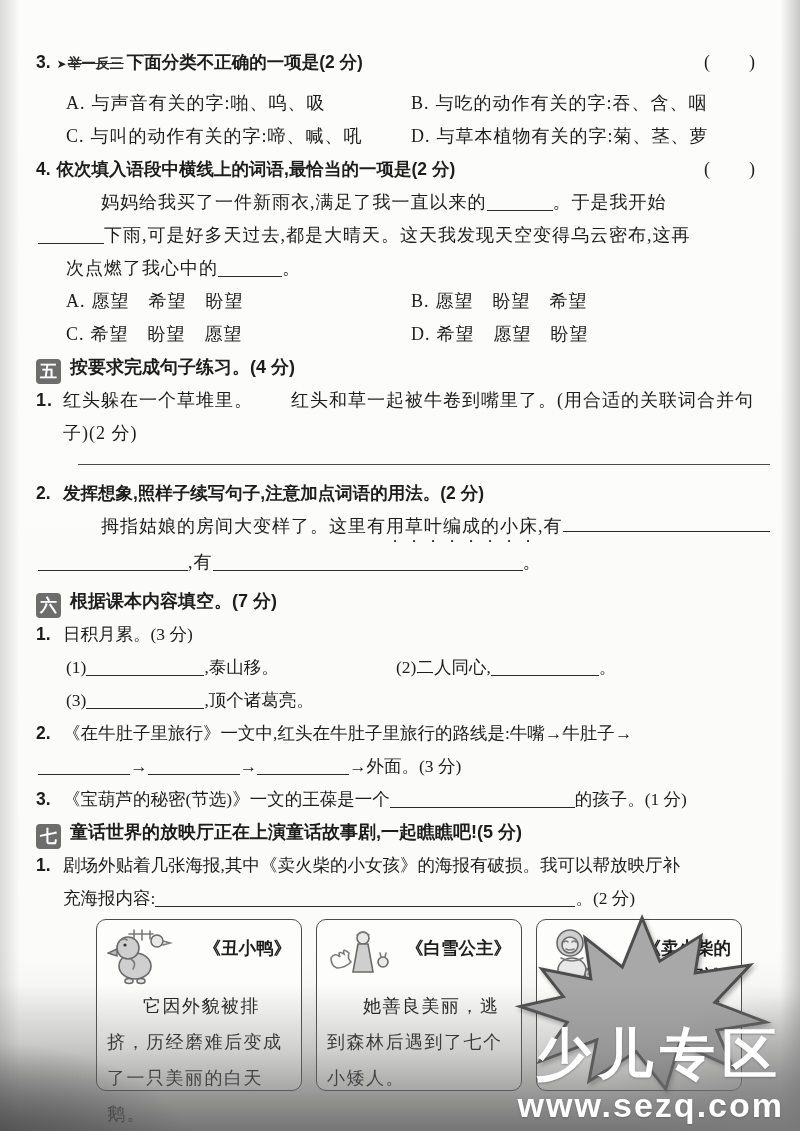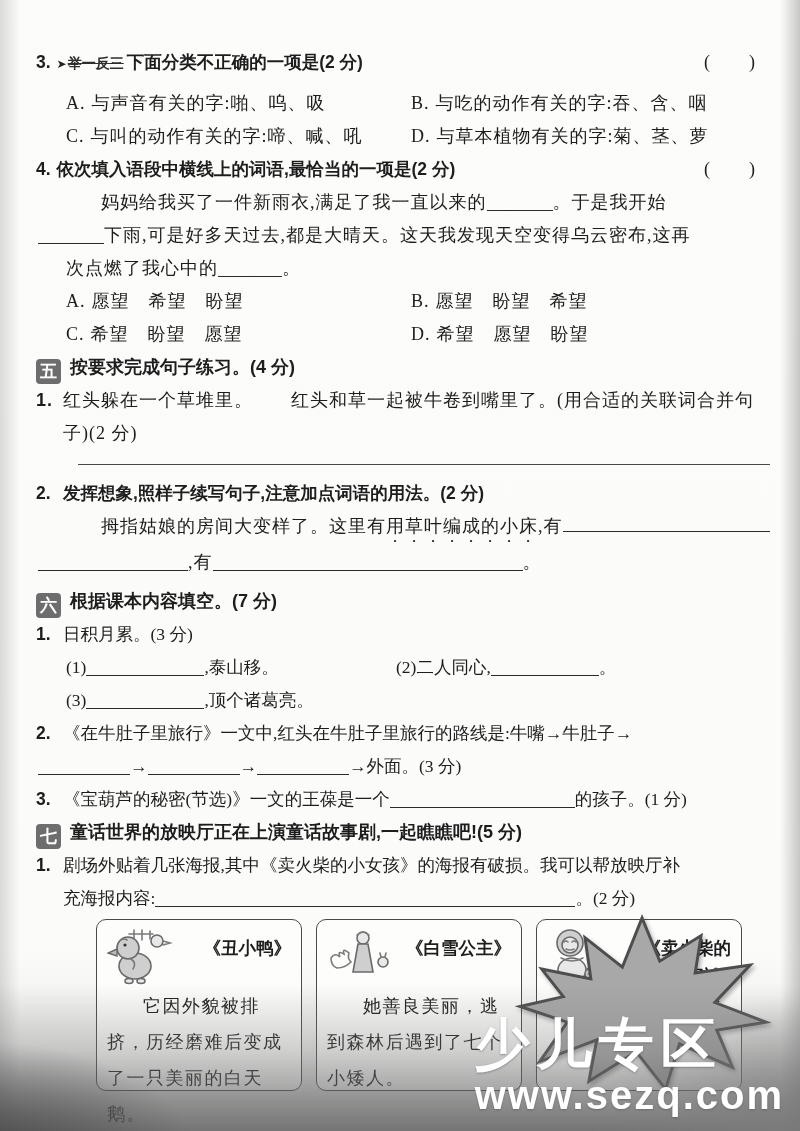--- a/index.html
+++ b/index.html
@@ -44,25 +44,25 @@
   .card-title{flex:1;text-align:right;font-weight:700;font-size:17.5px;line-height:28px;padding-top:6px;}
   .card-body{font-size:18px;line-height:36px;text-indent:2em;letter-spacing:1.5px;margin-top:2px;}
   .frag-line{font-size:18px;letter-spacing:2px;display:flex;justify-content:space-between;padding:0 8px;line-height:34px;}
   .star{position:absolute;left:-26px;bottom:-4px;width:268px;height:182px;z-index:3;
         filter:drop-shadow(2px 3px 2px rgba(0,0,0,.3));}
   .vignette{position:absolute;inset:0;pointer-events:none;z-index:5;background:
     radial-gradient(300px 190px at 101% 100%, rgba(125,125,125,.78), rgba(125,125,125,0) 72%),
     radial-gradient(300px 160px at -2% 102%, rgba(70,70,70,.85), rgba(70,70,70,0) 70%),
     linear-gradient(180deg, rgba(0,0,0,0) 0%, rgba(0,0,0,0) 87%, rgba(120,120,120,.35) 93%, rgba(92,92,92,.8) 100%),
     linear-gradient(90deg, rgba(130,130,130,.28) 0%, rgba(0,0,0,0) 2.5%, rgba(0,0,0,0) 97.5%, rgba(120,120,120,.4) 100%);}
-  .watermark{position:absolute;right:16px;bottom:16px;z-index:6;text-align:left;color:#fff;
+  .watermark{position:absolute;right:16px;bottom:6px;z-index:6;text-align:right;color:#fff;
              font-family:"Liberation Sans","DejaVu Sans",sans-serif;font-weight:900;
              text-shadow:0 1px 2px rgba(80,80,80,.5);}
   .wm1{font-size:55px;letter-spacing:7px;line-height:62px;}
-  .wm2{font-size:40px;letter-spacing:2px;line-height:40px;}
+  .wm2{font-size:34px;letter-spacing:2px;line-height:40px;}
   .mt6{margin-top:6px;}
   svg .ln{fill:none;stroke:#7a7a7a;stroke-width:1.6;stroke-linecap:round;}
   svg .fl{fill:#cfcfcf;stroke:#6a6a6a;stroke-width:1.6;}
   svg .fl2{fill:#e8e8e8;stroke:#6a6a6a;stroke-width:1.6;}
 </style>
 </head>
 <body>
 
 <div class="sheet">
 

